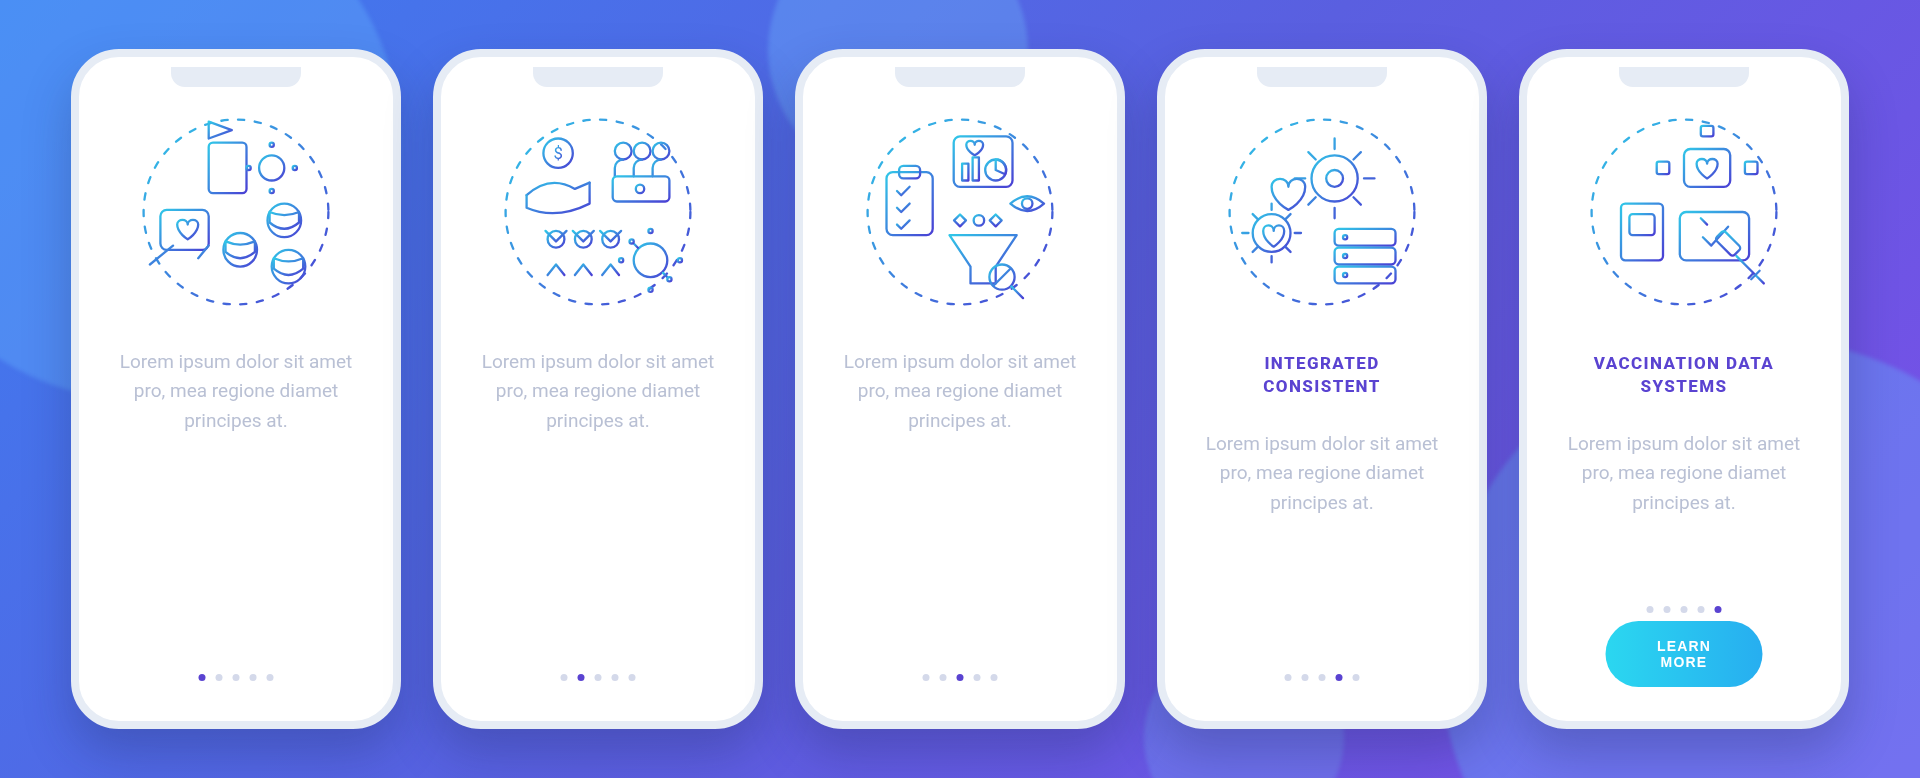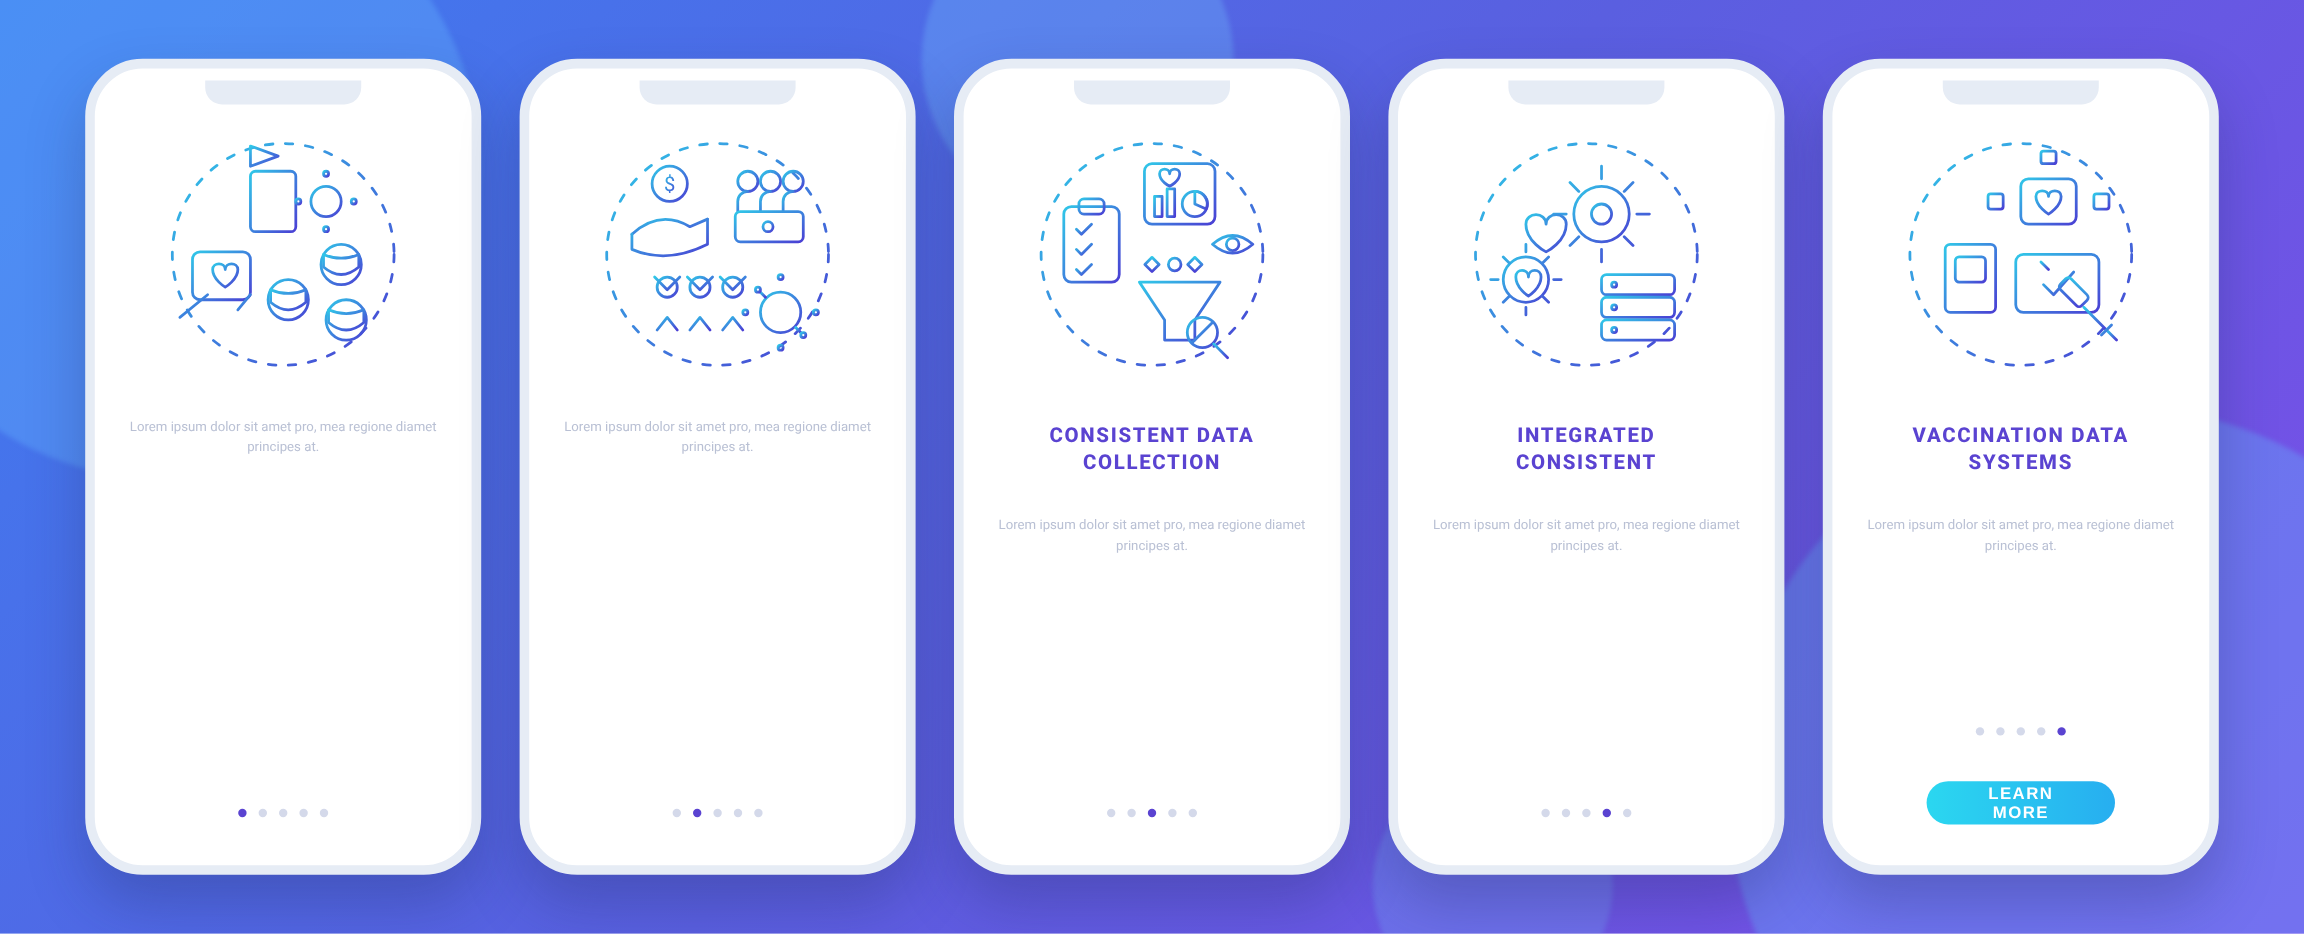--- a/index.html
+++ b/index.html
@@ -58,33 +58,33 @@
     line-height: 1.35;
     min-height: 48px;
     white-space: pre-line;
     display: flex; align-items: center; justify-content: center;
   }
 
   .desc {
     margin-top: 30px;
     text-align: center;
     color: #b9c0d4;
-    font-size: 11px;
+    font-size: 19px;
     line-height: 1.55;
     max-width: 260px;
   }
 
   .dots { display: flex; gap: 10px; position: absolute; left: 50%; transform: translateX(-50%); bottom: 40px; }
   .phone.with-cta .dots { bottom: 108px; }
   .dot { width: 7px; height: 7px; border-radius: 50%; background: #d4d9ea; }
   .dot.active { background: #5a43d1; }
 
   .cta {
     position: absolute; bottom: 34px; left: 50%; transform: translateX(-50%);
-    padding: 2px 44px;
+    padding: 17px 44px;
     border: none;
     border-radius: 999px;
     background: linear-gradient(90deg, #2bd7f0, #27aef0);
     color: #fff;
     font-size: 14px;
     font-weight: 700;
     letter-spacing: 1.2px;
     cursor: pointer;
   }
 
@@ -254,22 +254,20 @@
           <circle cx="118" cy="108" r="5"></circle>
           <rect x="130" y="104" width="8" height="8" transform="rotate(45 134 108)"></rect>
           <path d="M90 122 h64 l-20 30 v16 h-24 v-16 z"></path>
         </g>
 
         <circle class="gstroke" cx="140" cy="162" r="12"></circle>
         <line class="gstroke" x1="149" y1="171" x2="160" y2="182"></line>
         <line class="gstroke" x1="132" y1="170" x2="148" y2="154"></line>
       </svg>
     </div>
-    <div class="ptitle">CONSISTENT DATA
-COLLECTION</div>
     <div class="desc">Lorem ipsum dolor sit amet pro, mea regione diamet principes at.</div>
     <div class="dots">
       <span class="dot"></span>
       <span class="dot"></span>
       <span class="dot active"></span>
       <span class="dot"></span>
       <span class="dot"></span>
     </div>
   </div>
 

